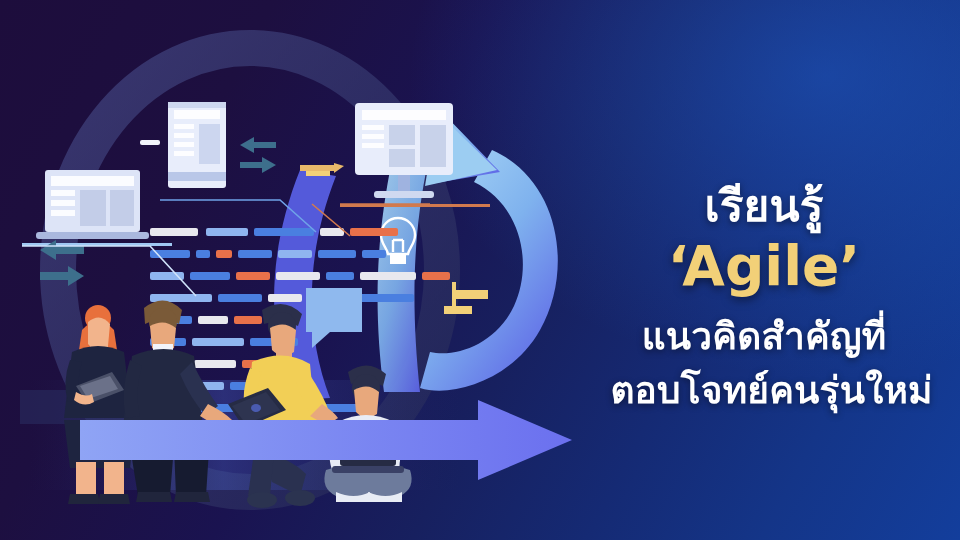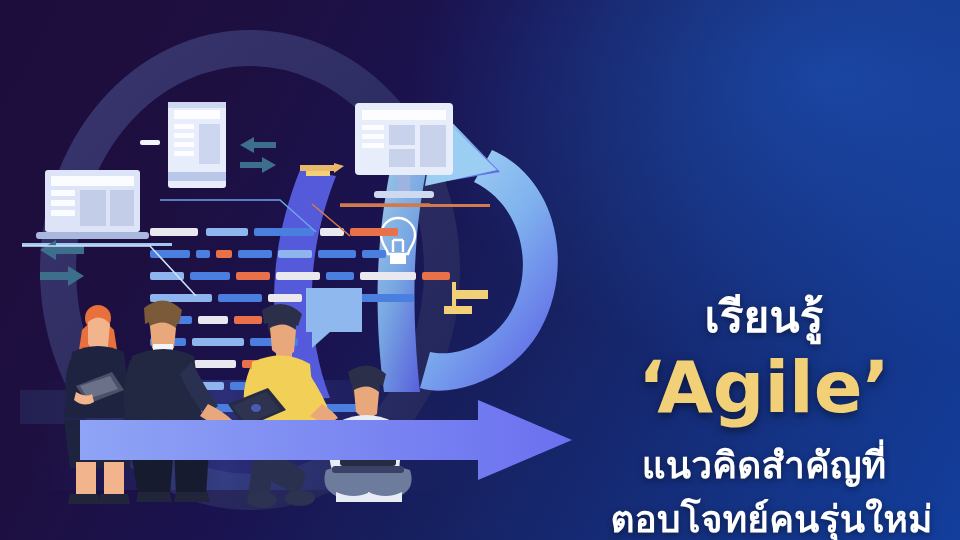--- a/index.html
+++ b/index.html
@@ -21,38 +21,38 @@
         #143588 84%,
         #133e9c 100%);
   }
 
   
   .text-col{
     position:absolute;
     right:0; top:0;
     width:392px; height:540px;
     display:flex; flex-direction:column;
-    align-items:center; justify-content:flex-end;
+    align-items:center; justify-content:center;
     padding-top:52px;
     box-sizing:border-box;
     z-index:40;
   }
   .t-line{
     color:#ffffff;
     font-weight:700;
     text-align:center;
     line-height:1.12;
     text-shadow:0 2px 7px rgba(0,0,0,.45);
     letter-spacing:.2px;
     white-space:nowrap;
   }
   .t-learn{ font-size:44px; margin-bottom:6px; }
   .t-agile{
     color:#f2d078;
-    font-size:72px;
+    font-size:55px;
     font-weight:700;
     line-height:1.05;
     margin:2px 0 20px 0;
     text-shadow:0 3px 10px rgba(0,0,0,.5);
     white-space:nowrap;
   }
   .t-sub1{ font-size:37px; margin-bottom:12px; }
   .t-sub2{ font-size:37px;margin-left:15px; }
 
   

